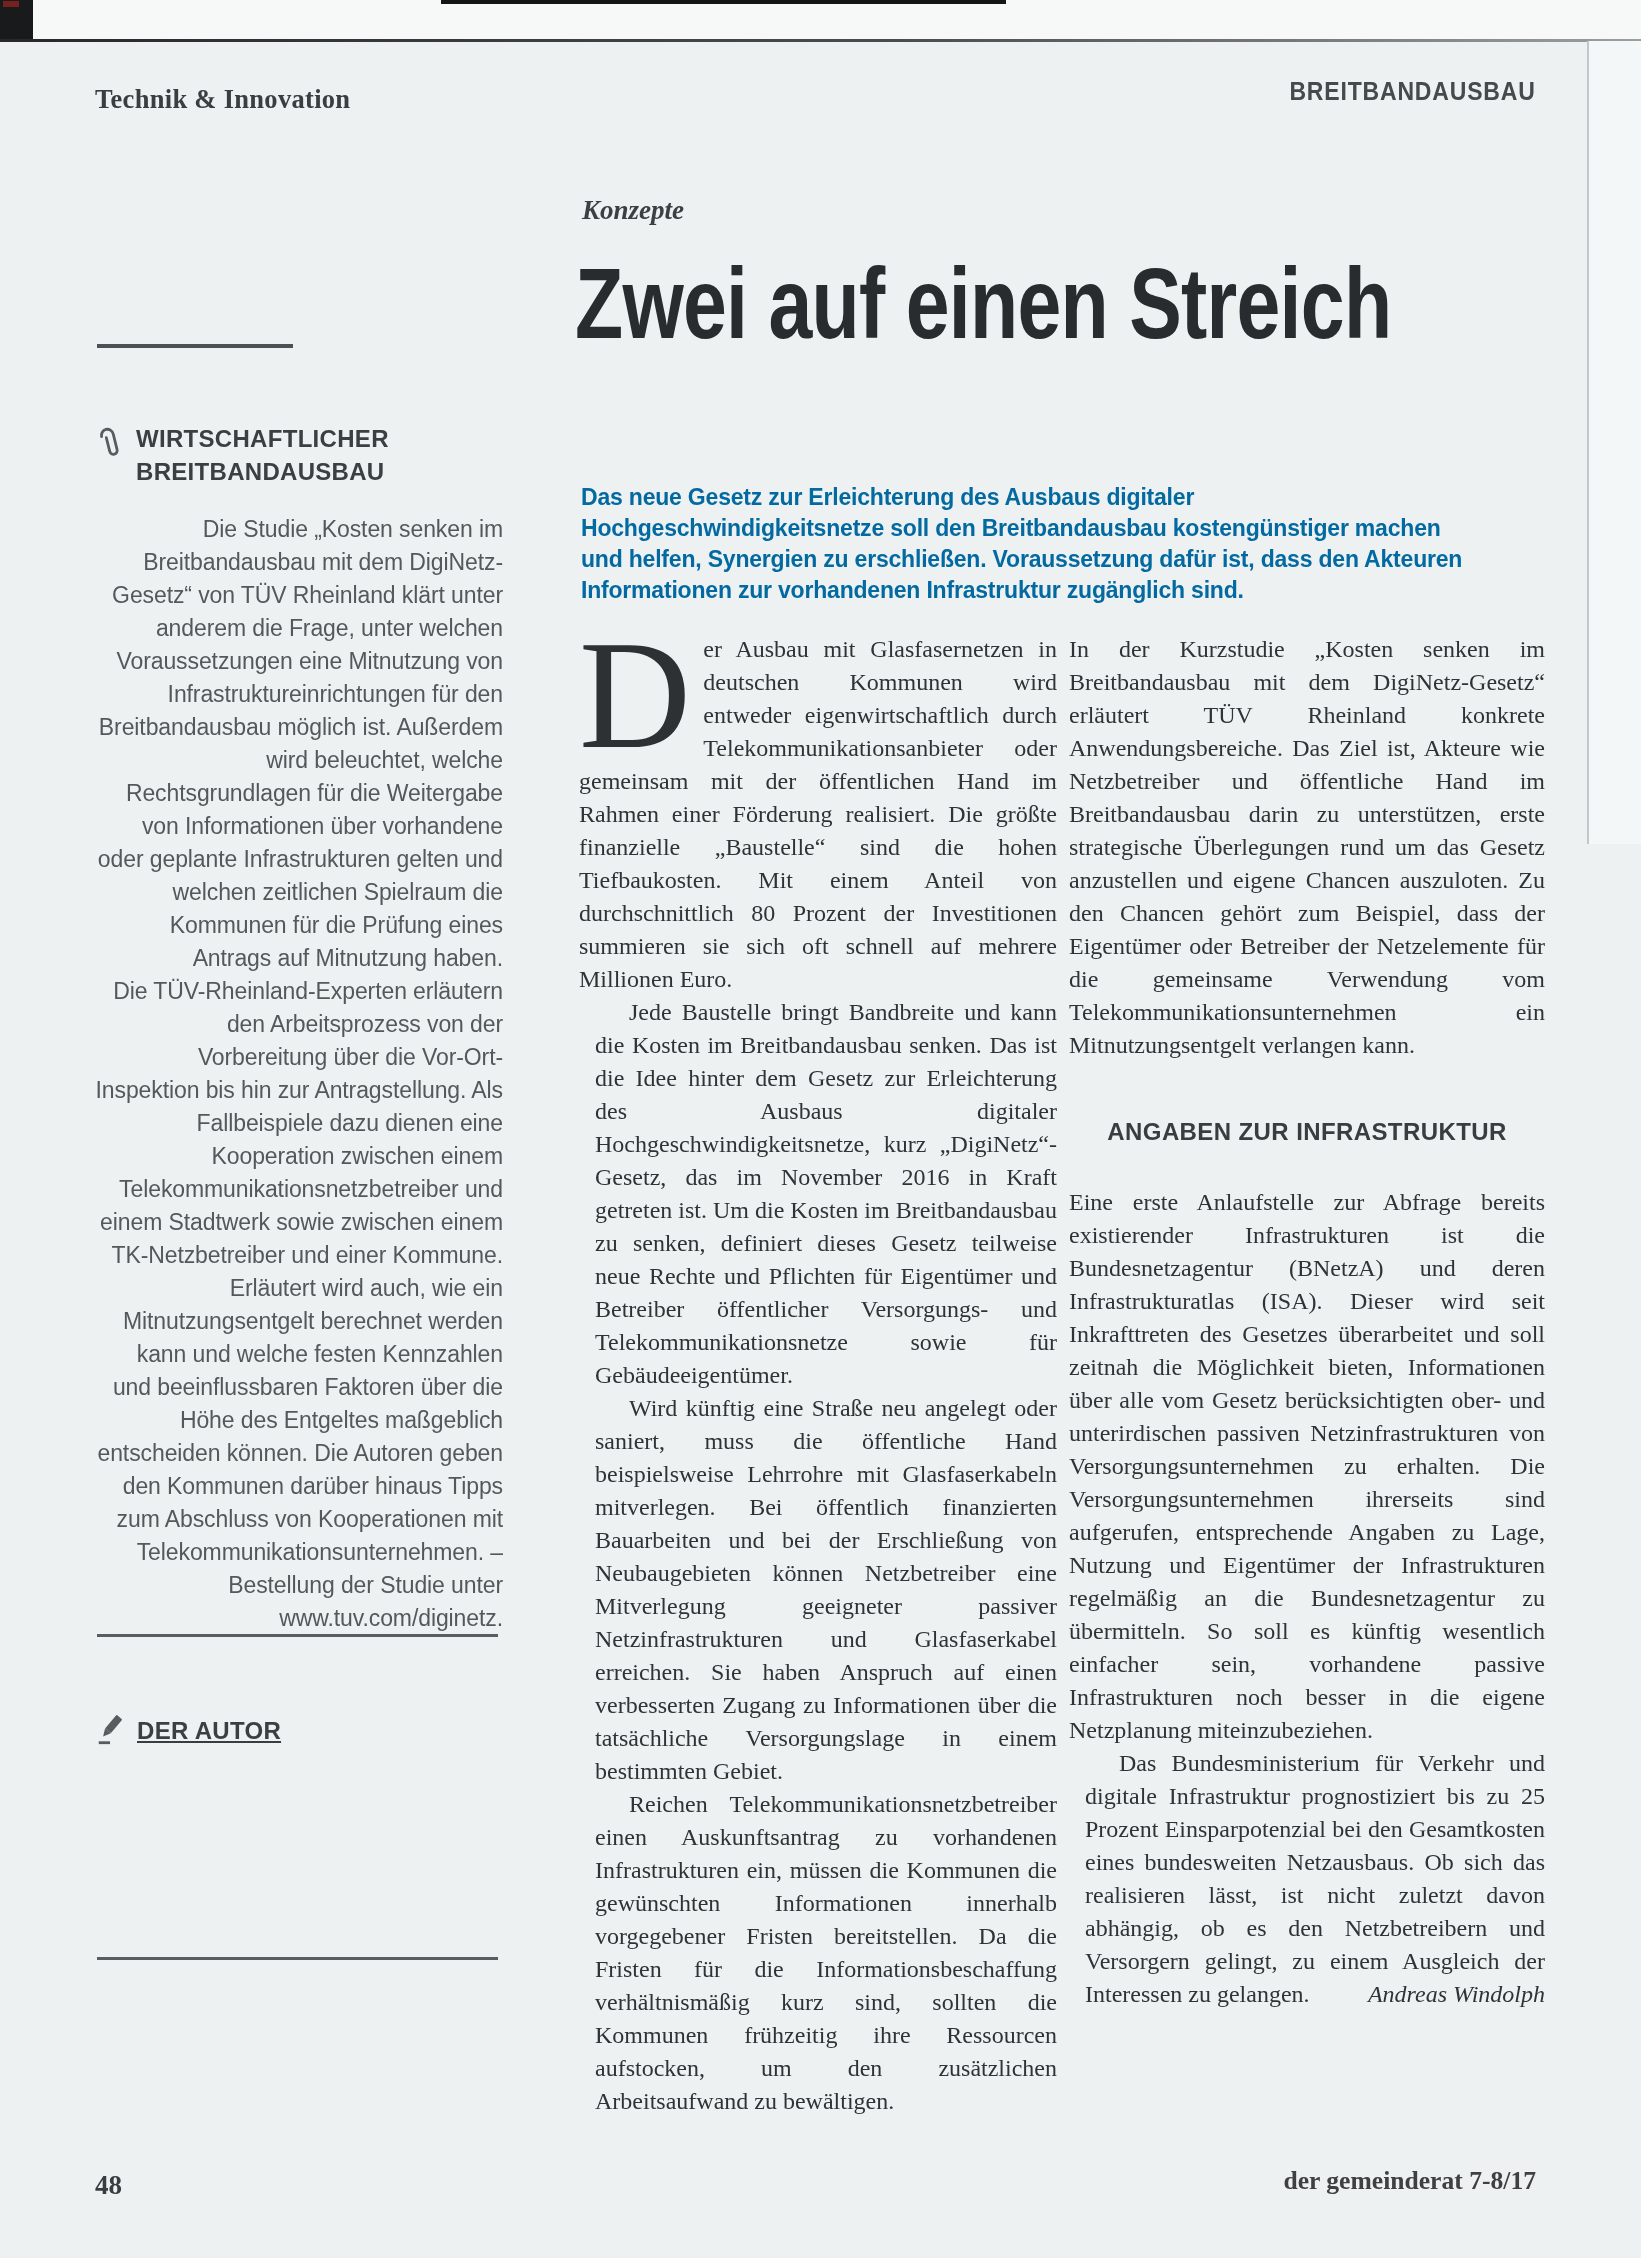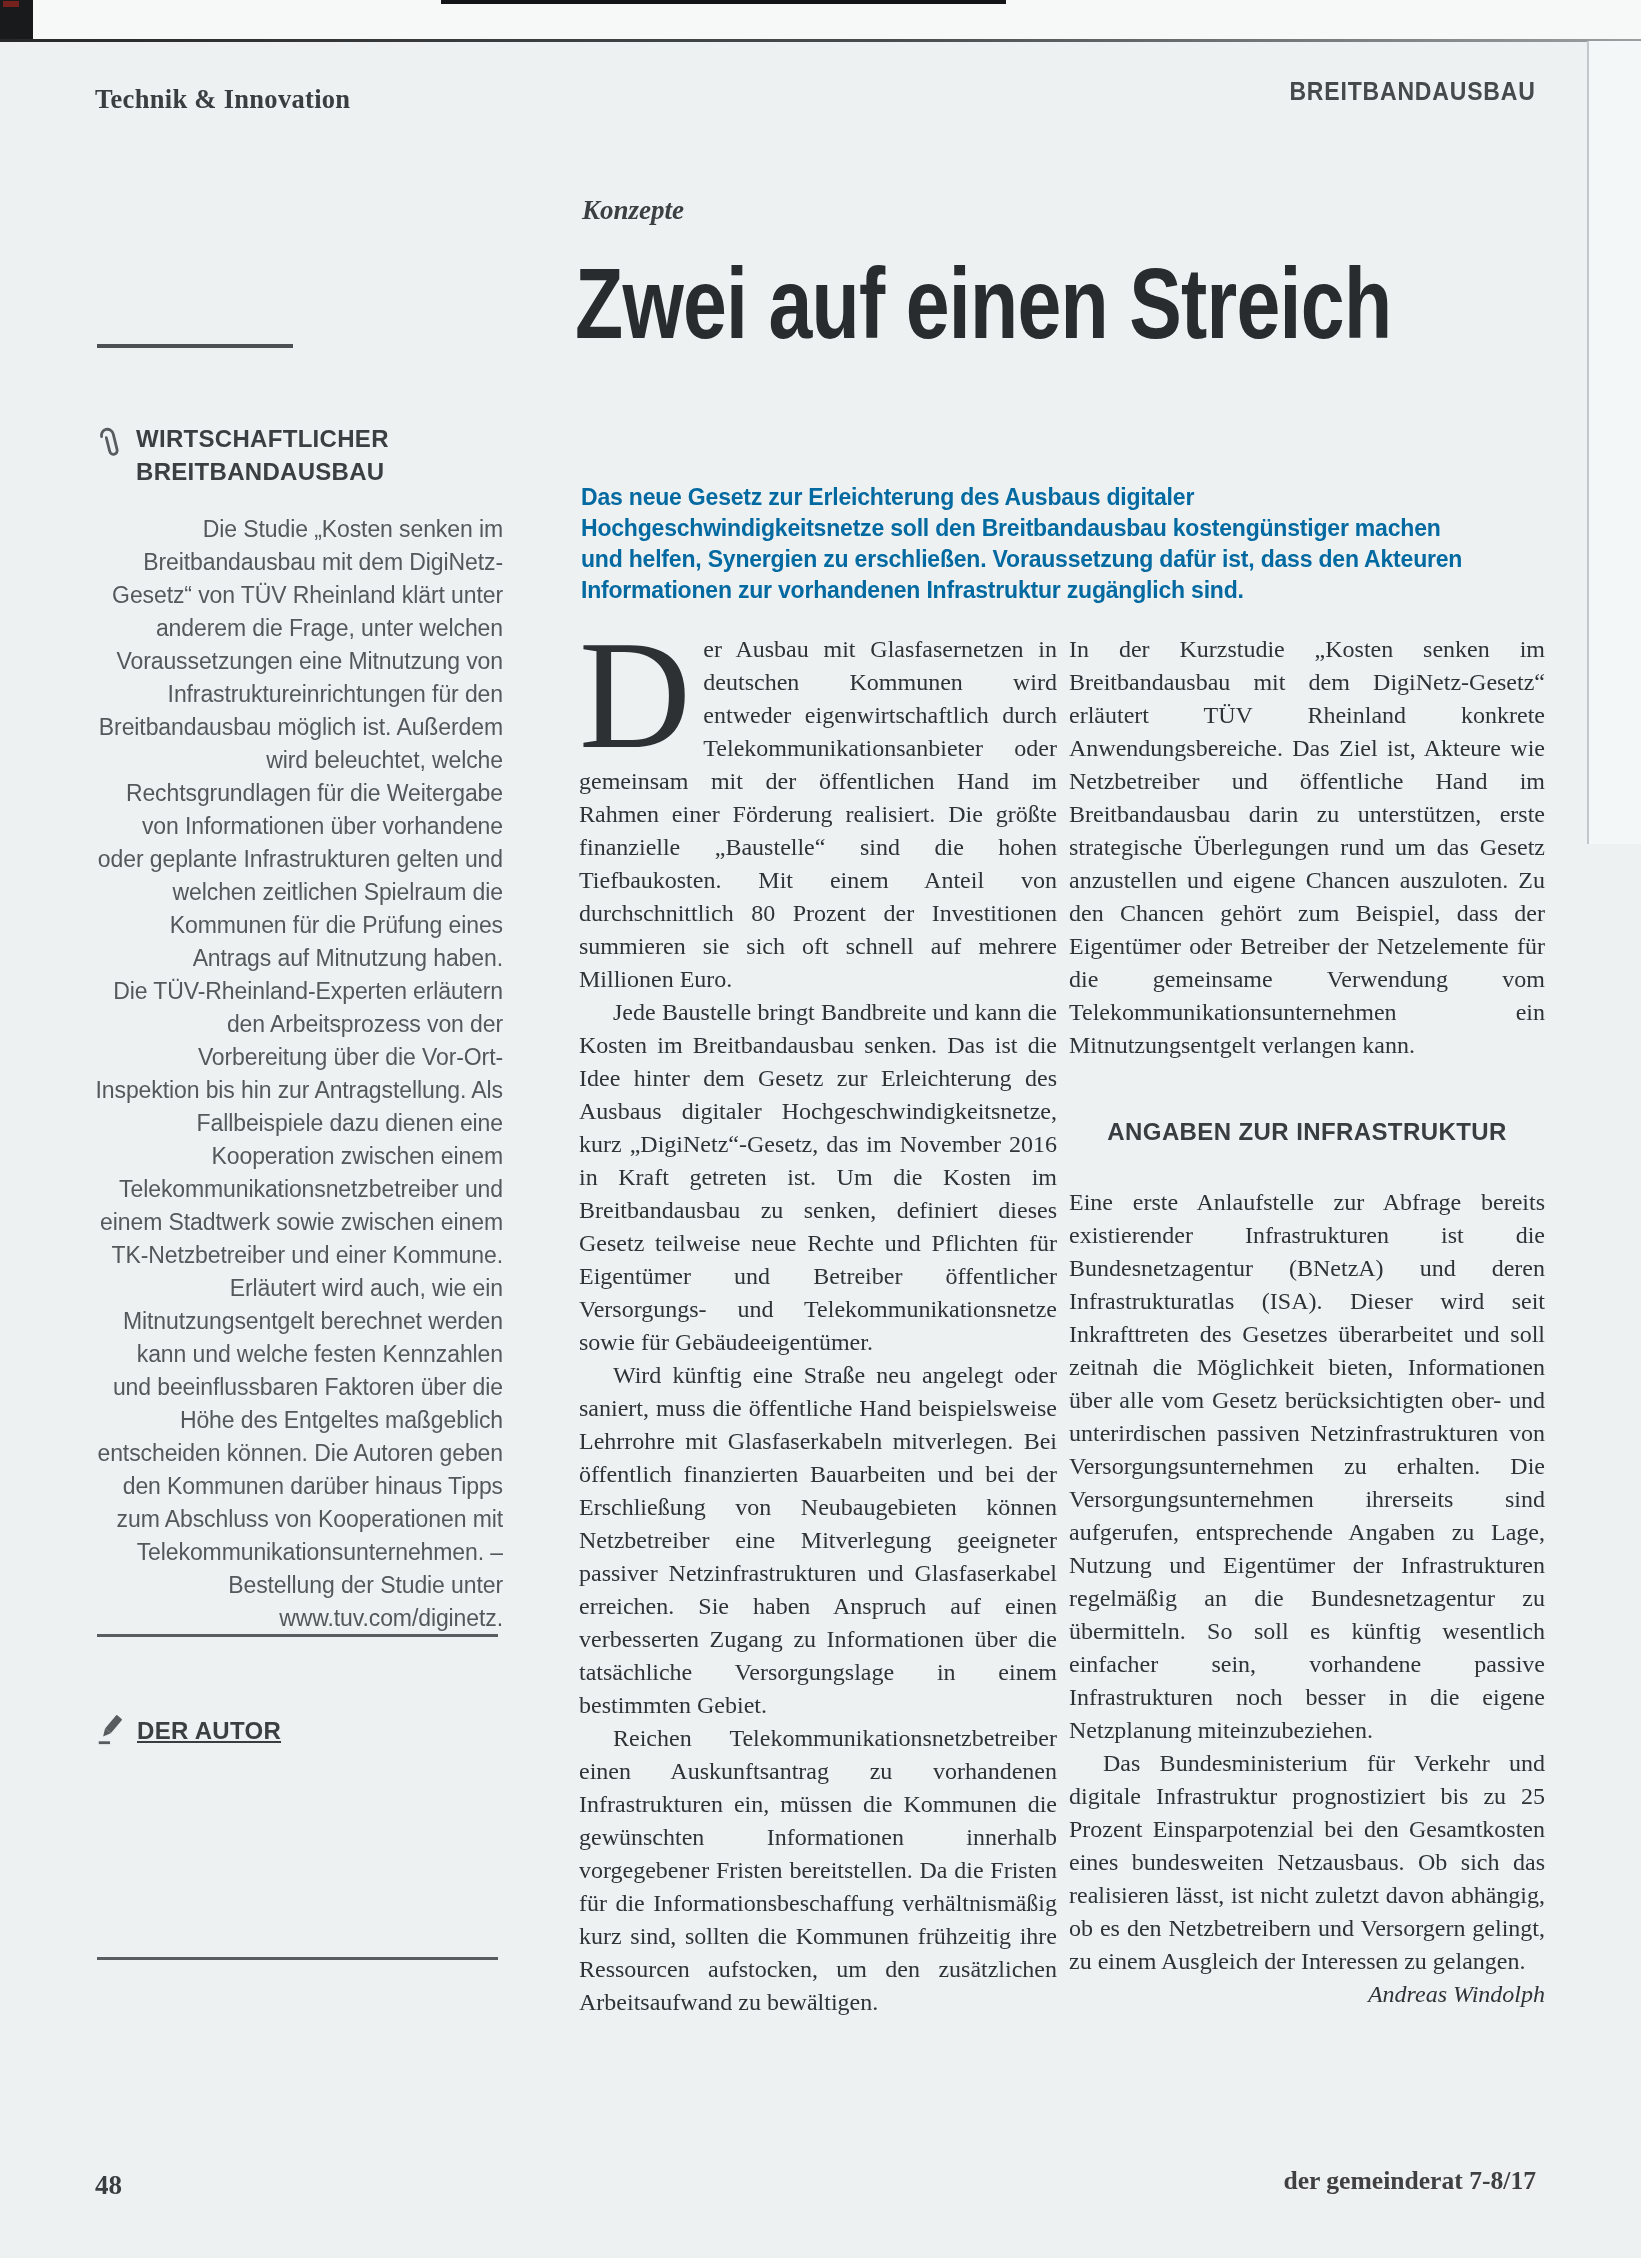--- a/index.html
+++ b/index.html
@@ -51,21 +51,21 @@
   
   .lede { left:581px; top:453px; width:895px;
           font:700 23px/31px "Liberation Sans",sans-serif; color:#0369a1; letter-spacing:-0.2px;margin-top:29px; }
 
   
   .col { font:400 24px/33px "Liberation Serif","DejaVu Serif",serif; color:#303335;
          text-align:justify; hyphens:auto; }
   .col1 { left:579px; top:633px; width:478px; }
   .col2 { left:1069px; top:633px; width:476px; }
   .body-p { margin:0; }
-  .ind { text-indent:34px; }
+  .ind { text-indent:34px;margin-left:16px; }
   .dropcap { float:left; font:400 155px/115px "Liberation Serif","DejaVu Serif",serif;
              color:#2e3134; padding:5.3px 12.4px 0 0; }
   .subhead { margin:56px 0 39px 0; font:700 24px/1.2 "Liberation Sans",sans-serif;
              color:#3a3d40; letter-spacing:0.4px; text-align:center; }
   .signature { float:right; font-style:italic; }
 </style>
 </head>
 <body>
 
 <div id="paper">

